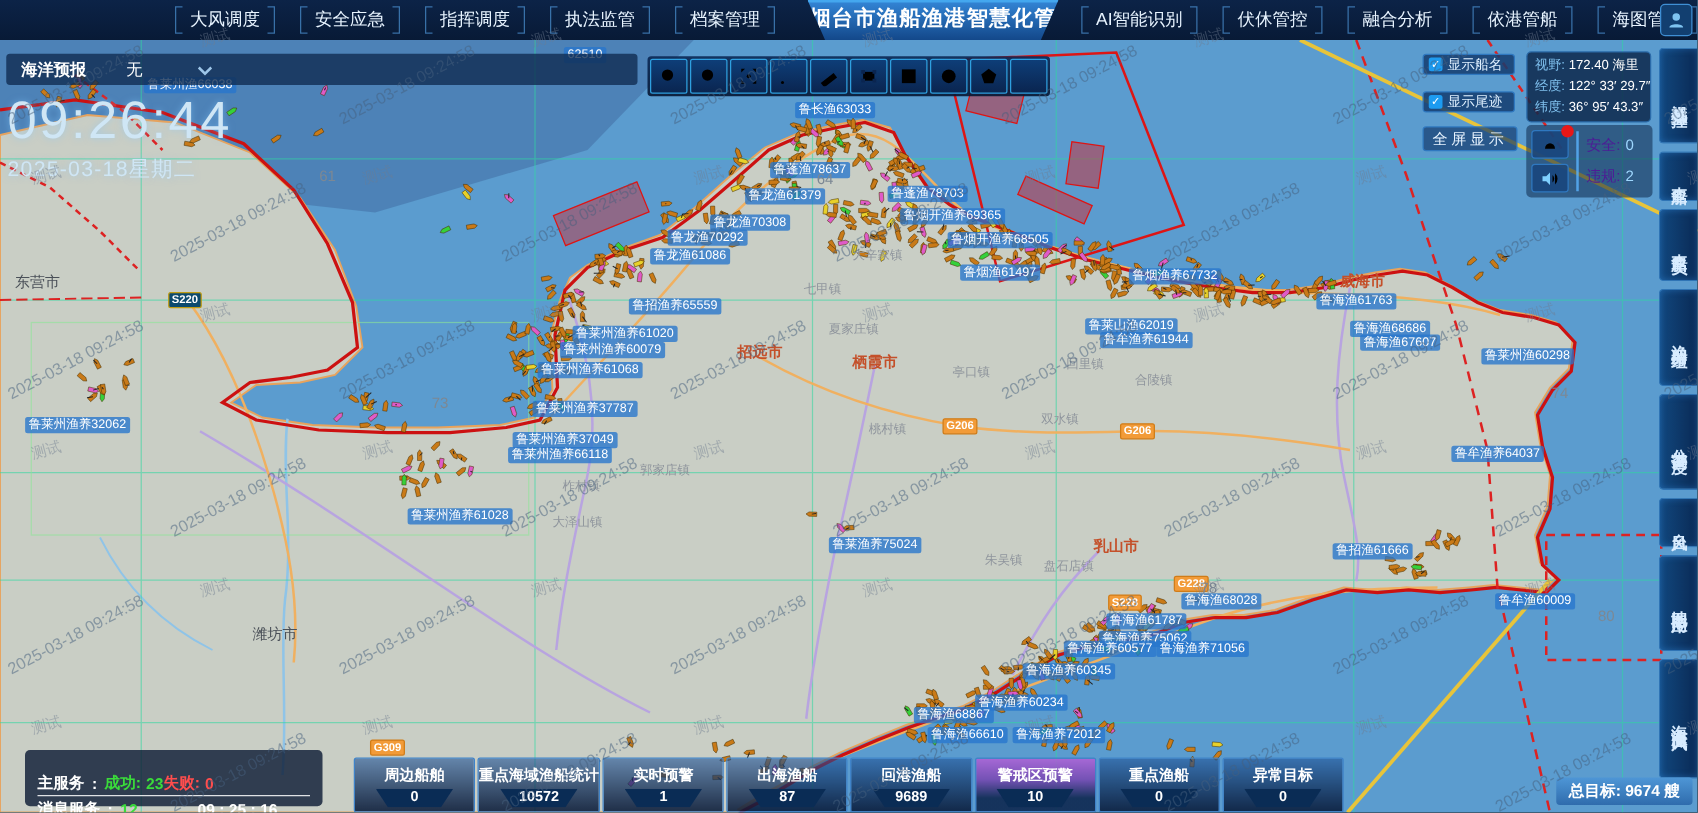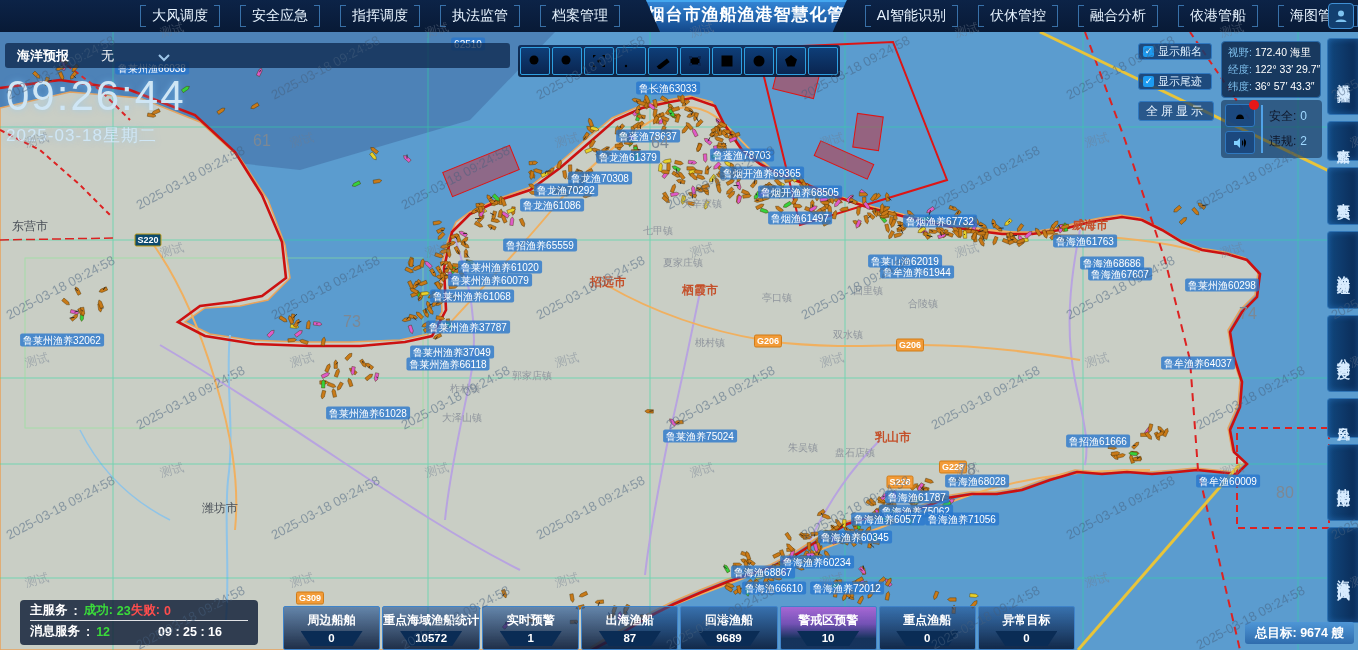--- a/index.html
+++ b/index.html
@@ -10,21 +10,21 @@
   #map-svg{position:absolute;left:0;top:0;width:1358px;height:650px;}
   #map-labels{position:absolute;left:0;top:0;width:1095px;height:650px;pointer-events:none;}
   .ship-label{position:absolute;transform:translate(-50%,-50%);background:rgba(38,118,205,.78);
     color:#fff;font-size:10px;line-height:13px;padding:0 3px;border-radius:2px;white-space:nowrap;}
   .city-red{position:absolute;transform:translate(-50%,-50%);color:#c4502a;font-size:12px;font-weight:bold;white-space:nowrap;}
   .city-gray{position:absolute;transform:translate(-50%,-50%);color:#4a5058;font-size:12px;white-space:nowrap;}
   .town{position:absolute;transform:translate(-50%,-50%);color:#8f959d;font-size:10px;white-space:nowrap;}
   .road-badge{position:absolute;transform:translate(-50%,-50%);background:#f29b38;border:1px solid #d07c18;
     color:#fff;font-size:9px;font-weight:bold;line-height:11px;padding:0 2px;border-radius:2px;}
   .road-badge.yellow{background:#0c4a6e;border-color:#bf9c14;}
-  .depth{position:absolute;transform:translate(-50%,-50%);color:#7c8894;font-size:16px;}
+  .depth{position:absolute;transform:translate(-50%,-50%);color:#7c8894;font-size:12px;}
   
   #watermark{position:absolute;left:0;top:0;width:1358px;height:650px;pointer-events:none;z-index:60;}
   .wm{position:absolute;color:rgba(70,95,125,.5);font-size:13px;white-space:nowrap;transform:rotate(-28deg);}
   .wm2{position:absolute;color:rgba(110,125,145,.45);font-size:12px;white-space:nowrap;transform:rotate(-15deg);}
   
   #topbar{position:absolute;left:0;top:0;width:1358px;height:32px;z-index:30;
     background:linear-gradient(180deg,#0c2347 0%,#081a36 100%);display:flex;align-items:center;}
   .nav-group{display:flex;align-items:center;gap:20px;}
   #nav-left{margin-left:140px;}
   #nav-right{margin-left:18px;}
@@ -71,32 +71,32 @@
   #pos-info .val{color:#fff;}
   #alarm-panel{position:absolute;left:1221px;top:100px;z-index:20;width:101px;height:58px;
     background:rgba(13,40,75,.55);border-radius:4px;padding:4px;display:flex;gap:6px;}
   .alarm-icons{display:flex;flex-direction:column;gap:4px;}
   .alarm-btn{position:relative;width:30px;height:23px;background:rgba(25,70,125,.9);border:1px solid #2f78c0;
     border-radius:3px;display:flex;align-items:center;justify-content:center;cursor:pointer;}
   .alarm-dot{position:absolute;right:-5px;top:-5px;width:10px;height:10px;border-radius:50%;background:#e81717;}
   .alarm-divider{width:2px;background:rgba(90,180,255,.8);margin:1px 0;}
   .alarm-rows{display:flex;flex-direction:column;justify-content:space-around;}
   .alarm-row{font-size:12px;white-space:nowrap;}
-  .alarm-row .lbl{color:#0f172a;}
+  .alarm-row .lbl{color:#4c1d95;}
   .alarm-row .val{color:#9fd8ff;margin-left:4px;}
   
   #sidebar{position:absolute;right:0;top:38px;width:31px;height:585px;z-index:20;
     display:flex;flex-direction:column;gap:6px;}
   .side-btn{flex:1;background:linear-gradient(90deg,#11477e,#0a2a55);border:1px solid #2f74b5;border-right:none;
     border-radius:4px 0 0 4px;color:#d8ecff;font-size:13px;font-weight:bold;cursor:pointer;
     writing-mode:vertical-rl;text-orientation:upright;display:flex;align-items:center;justify-content:center;
     letter-spacing:2px;box-shadow:inset 0 0 6px rgba(60,160,255,.35);}
   
   #service-panel{position:absolute;left:20px;top:600px;z-index:30;width:238px;height:45px;
-    background:rgba(10,25,50,.8);border-radius:4px;padding:1px 10px;color:#fff;font-size:12.5px;font-weight:bold;}
+    background:rgba(10,25,50,.8);border-radius:4px;padding:17px 10px;color:#fff;font-size:12.5px;font-weight:bold;}
   #service-panel .row{display:flex;align-items:center;height:19px;white-space:nowrap;}
   #service-panel .divider{height:1px;background:rgba(255,255,255,.85);margin:0 0 1px 0;}
   .txt-green{color:#3adb3a;}
   .txt-red{color:#ff4d4d;}
   #stats-bar{position:absolute;left:283px;top:606px;z-index:30;width:792px;height:44px;display:flex;gap:2px;}
   .stat-cell{flex:1;border:1px solid #3f83c9;border-radius:2px;position:relative;
     background:linear-gradient(180deg,rgba(32,84,152,.6) 0%,rgba(8,25,55,.88) 100%);
     display:flex;flex-direction:column;align-items:center;justify-content:flex-start;cursor:pointer;}
   .stat-cell.hl{background:linear-gradient(180deg,rgba(179,95,214,.85) 0%,rgba(122,63,174,.8) 40%,rgba(14,40,80,.9) 75%);}
   .stat-label{color:#fff;font-size:12px;font-weight:bold;margin-top:5px;white-space:nowrap;}
@@ -2651,21 +2651,21 @@
     <div class="row">
         <span class="lbl">视野:</span>
         <span class="val">172.40 海里</span>
       </div>
     <div class="row">
         <span class="lbl">经度:</span>
         <span class="val">122° 33′ 29.7″</span>
       </div>
     <div class="row">
         <span class="lbl">纬度:</span>
-        <span class="val">36° 57′ 43.3″</span>
+        <span class="val">36° 95′ 43.3″</span>
       </div>
   </div>
 
   <div id="alarm-panel">
     <div class="alarm-icons">
       <div class="alarm-btn">
         <svg width="18" height="14" viewBox="0 0 18 14" class="icon-stroke">
           <path d="M5,10 A4,4.5 0 0 1 13,10 Z"></path>
             <line x1="3" y1="12" x2="15" y2="12"></line>
           <line x1="9" y1="1" x2="9" y2="3"></line>

